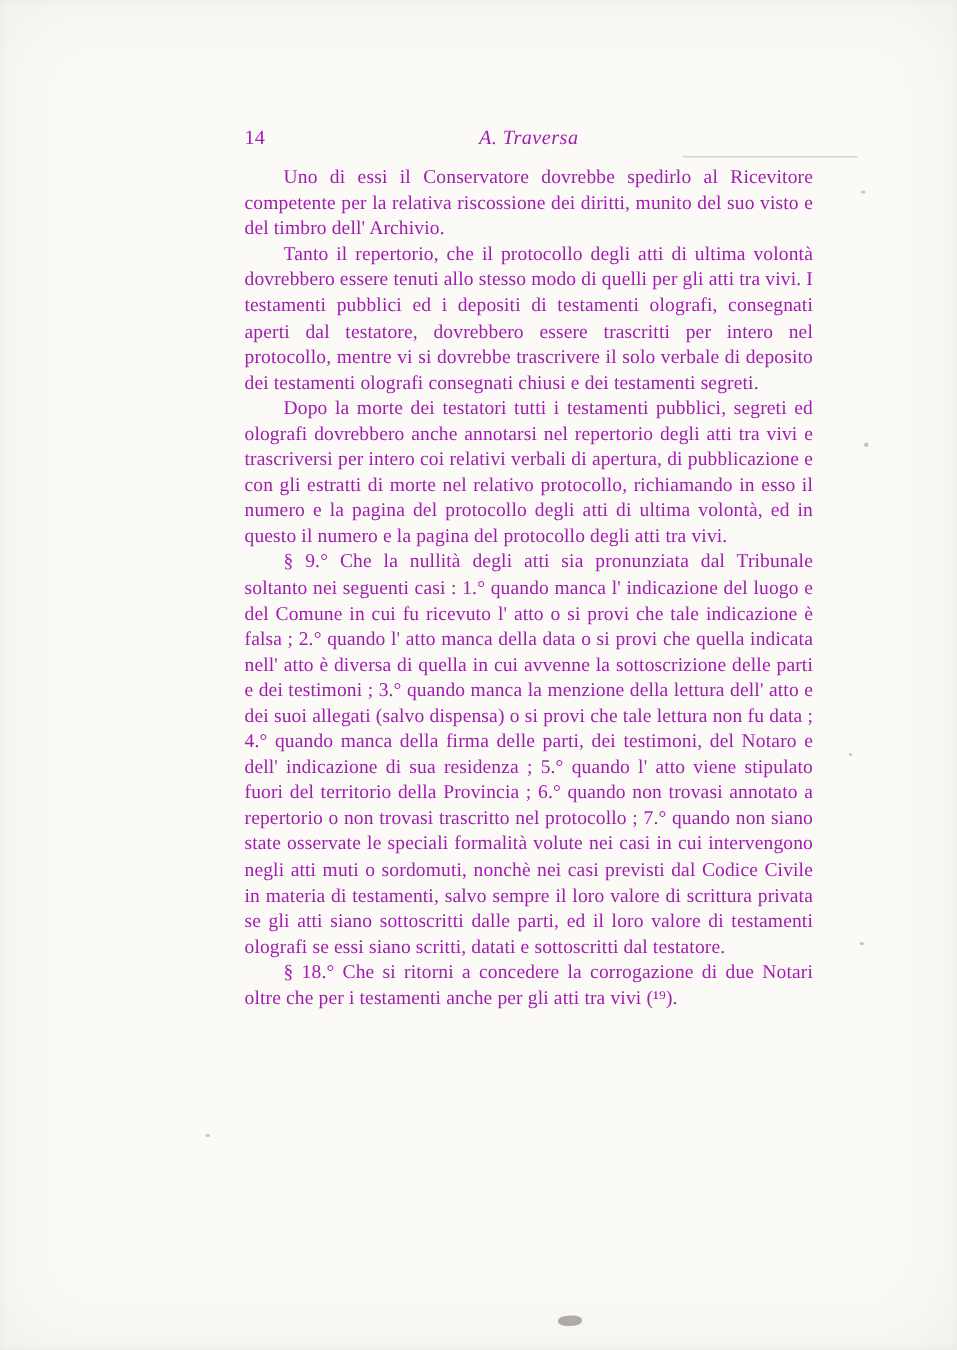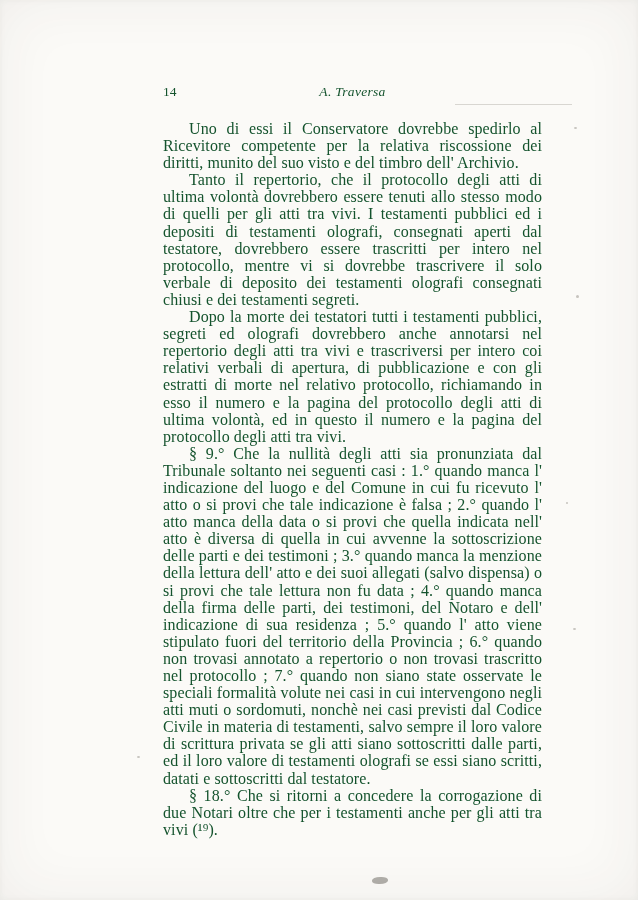--- a/index.html
+++ b/index.html
@@ -9,21 +9,21 @@
   }
   .page {
     position: relative;
     width: 638px;
     height: 900px;
     margin: 0 auto;
     background: #fbfaf7;
     overflow: hidden;
     box-shadow: inset 0 0 60px rgba(60,55,45,0.06), inset 0 0 6px rgba(60,55,45,0.05);
     font-family: "Liberation Serif", "DejaVu Serif", serif;
-    color: #14532d;
+    color: #a21caf;
   }
   .header {
     position: absolute;
     left: 163px;
     top: 84px;
     width: 379px;
     height: 20px;
     font-size: 13.5px;
   }
   .pagenum {
@@ -45,24 +45,24 @@
     top: 104px;
     left: 455px;
     width: 117px;
     height: 1px;
     background: #cfcdc7;
     opacity: 0.8;
   }
   .body-text {
     position: absolute;
     left: 163px;
-    top: 120px;
+    top: 109px;
     width: 379px;
     text-align: justify;
-    font-size: 16px;
+    font-size: 13px;
     line-height: 17.1px;
     letter-spacing: 0.1px;
     font-family: Liberation Serif, serif;
   }
   .body-text p {
     margin: 0;
     text-indent: 26px;
   }
   .speck {
     position: absolute;

